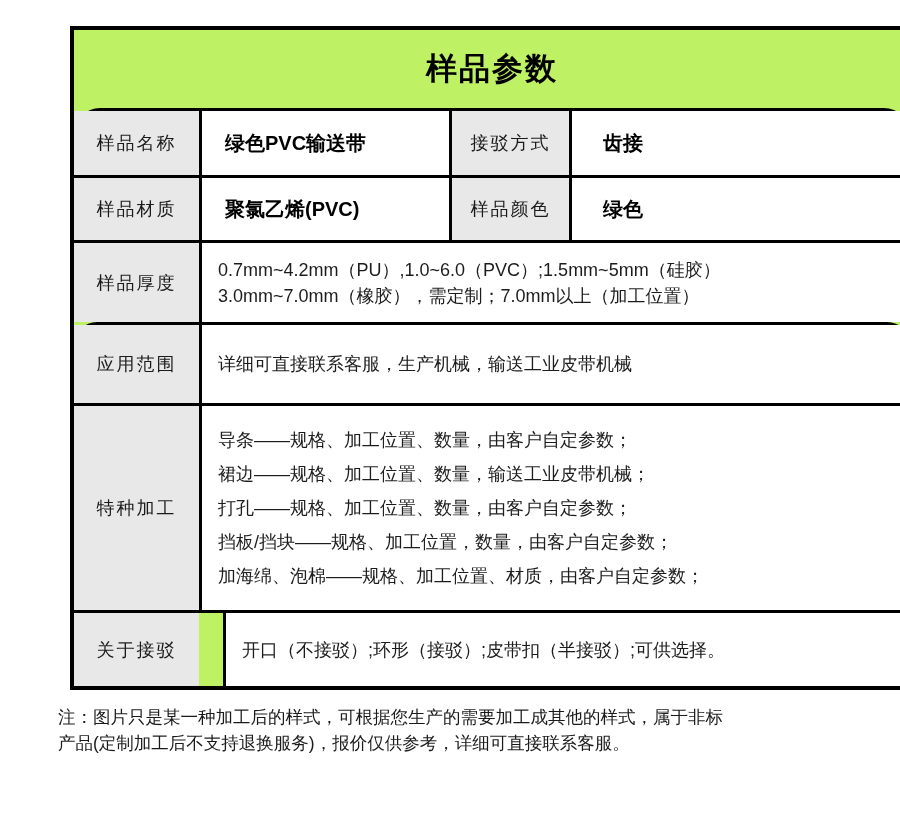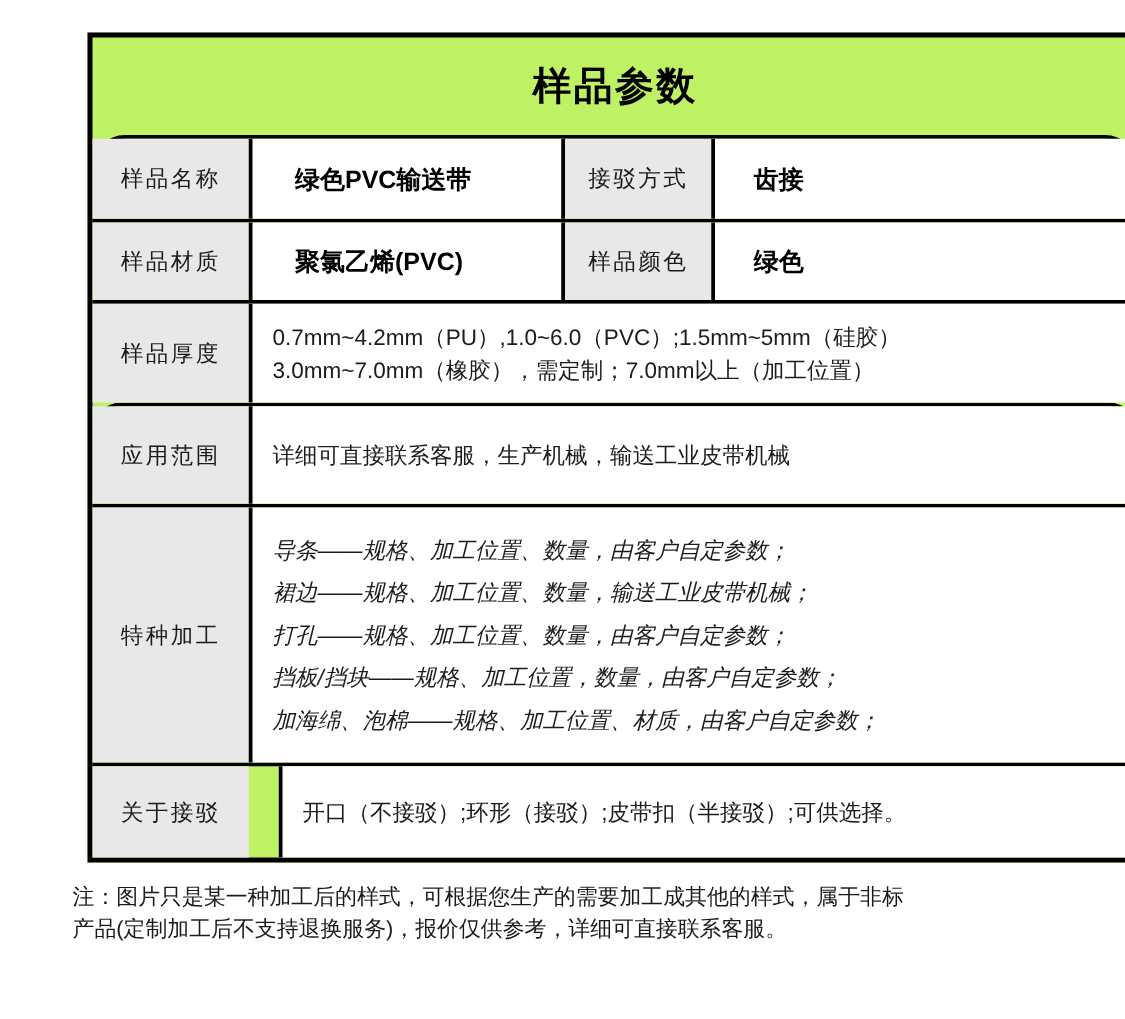--- a/index.html
+++ b/index.html
@@ -21,37 +21,37 @@
   .table-title{font-size:31px;font-weight:bold;color:#000;letter-spacing:2px;}
 
   .label-cell{
     flex:0 0 125px;background:#e8e8e8;display:flex;align-items:center;justify-content:center;
     font-size:18px;color:#1a1a1a;letter-spacing:2px;
   }
   .val-cell{
     display:flex;align-items:center;background:#fff;
     font-weight:bold;font-size:20px;color:#000;
   }
-  .val-1{flex:0 0 250px;padding-left:34px;}
+  .val-1{flex:0 0 250px;padding-left:23px;}
   .label-2{flex:0 0 120px;}
   .val-2{flex:1 1 auto;padding-left:31px;}
 
   .r1{height:64px;border-radius:26px;}
   .r2{height:62px;}
   .r3{height:79px;}
   .r4{height:78px;border-radius:23px;}
   .r5{height:204px;}
   .r6{height:73px;gap:24px;}
 
   .text-cell{
     flex:1 1 auto;background:#fff;display:flex;flex-direction:column;justify-content:center;
     padding-left:16px;padding-right:10px;font-size:18px;color:#1c1c1c;
   }
   .text-cell .line{line-height:26px;}
-  .text-cell.spaced .line{line-height:34px;font-style:italic;}
+  .text-cell.spaced .line{line-height:34px;}
 
   .footnote{
     position:absolute;left:58px;top:704px;width:800px;
     font-size:17.5px;line-height:26px;color:#1a1a1a;
   }
 </style>
 </head>
 <body>
 
 <div class="spec-table">

